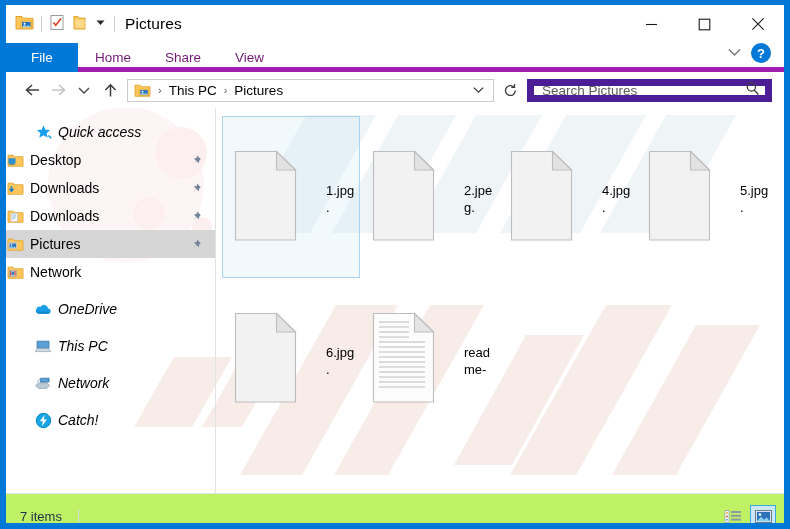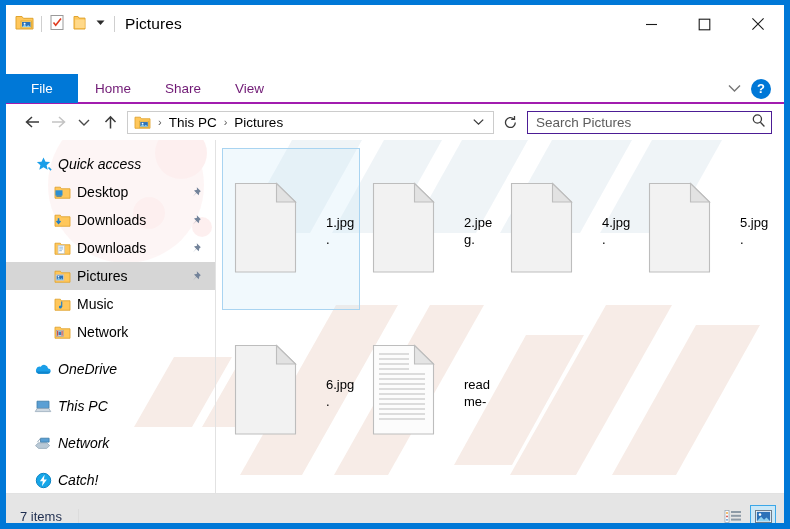--- a/index.html
+++ b/index.html
@@ -67,26 +67,25 @@
     display: flex; align-items: center; justify-content: center;
     background: transparent;
   }
   .win-btn svg { display: block; }
 
   
   #ribbon {
     height: 29px;
     flex: 0 0 29px;
     display: flex;
-    align-items: center;
-    border-bottom: 2px solid #a21caf;
+    align-items: flex-start;
+    border-bottom: 5px solid #a21caf;
     background: #ffffff;
     position: relative;
     z-index: 5;
-    margin-top: 32px;
   }
   .tab {
     display: flex;
     align-items: center;
     justify-content: center;
     font-size: 13.5px;
     color: #701a75;
     padding: 0 17px;
     height: 29px;
   }
@@ -158,21 +157,21 @@
     padding-right: 2px;
   }
   .refresh-btn {
     width: 22px; height: 23px;
     display: flex; align-items: center; justify-content: center;
     margin-right: 6px;
   }
   .search-box {
     width: 245px;
     height: 23px;
-    border: 1px solid #4c1d95;
+    border: 7px solid #4c1d95;
     background: #ffffff;
     display: flex;
     align-items: center;
     padding: 0 5px 0 8px;
   }
   .search-box input {
     border: 0;
     outline: 0;
     flex: 1;
     font-size: 13.5px;
@@ -203,21 +202,21 @@
   .nav-item {
     height: 28px;
     display: flex;
     align-items: center;
     padding-right: 13px;
     font-size: 14px;
     color: #000000;
     position: relative;
   }
   .nav-item.lvl0 { padding-left: 28px; font-style: italic; }
-  .nav-item.lvl1 { padding-left: 47px; }
+  .nav-item.lvl1 { }
   .nav-item.selected { background: #d6d6d6; }
   .nav-icon {
     width: 18px; height: 18px;
     margin-right: 6px;
     display: flex; align-items: center; justify-content: center;
     flex: 0 0 18px;
   }
   .nav-label { white-space: nowrap; }
   .pin { margin-left: auto; display: flex; align-items: center; }
   .nav-gap { height: 9px; }
@@ -265,21 +264,21 @@
   }
 
   
   #statusbar {
     height: 30px;
     flex: 0 0 30px;
     border-top: 1px solid #e2e2e2;
     display: flex;
     align-items: center;
     padding: 15px 8px 0 14px;
-    background: #e5e5e5;
+    background: #bef264;
     position: relative;
     z-index: 5;
     text-align: center;
   }
   .status-text {
     font-size: 13px;
     color: #1e2d4f;
   }
   .status-sep {
     width: 1px; height: 15px;
@@ -544,30 +543,20 @@
             </svg>
           </span>
           <span class="nav-label">Pictures</span>
           <span class="pin">
             <svg width="13" height="13" viewBox="0 0 13 13">
                 <path d="M7.8 1.2l4 4-1.4 1-0.7 3-2.3-2.3-3.6 3.6 3.4-3.8-2.2-2.2 3-.7z" fill="#73839a"></path>
               </svg>
           </span>
         </div>
 
-        <div class="nav-item lvl1">
-          <span class="nav-icon">
-            <svg width="17" height="15" viewBox="0 0 19 17">
-              <path d="M1 2.5h6l1.4 1.8H18V15H1z" fill="#ffc75b" stroke="#e0a430" stroke-width="1"></path>
-              <path d="M8.6 5.2v6.2" stroke="#1f7fc9" stroke-width="1.3" fill="none"></path>
-              <circle cx="7.1" cy="11.4" r="1.7" fill="#1f7fc9"></circle>
-            </svg>
-          </span>
-          <span class="nav-label">Music</span>
-        </div>
 
         <div class="nav-item lvl1">
           <span class="nav-icon">
             <svg width="17" height="15" viewBox="0 0 19 17">
               <path d="M1 2.5h6l1.4 1.8H18V15H1z" fill="#ffc75b" stroke="#e0a430" stroke-width="1"></path>
               <rect x="2.5" y="6" width="8" height="7" fill="#e9e9e9" stroke="#999" stroke-width=".7"></rect>
               <rect x="3.3" y="6.8" width="1.4" height="5.4" fill="#cf4b3c"></rect>
               <rect x="8.3" y="6.8" width="1.4" height="5.4" fill="#cf4b3c"></rect>
               <rect x="5" y="7.4" width="3" height="4.2" fill="#3a7fbf"></rect>
             </svg>

